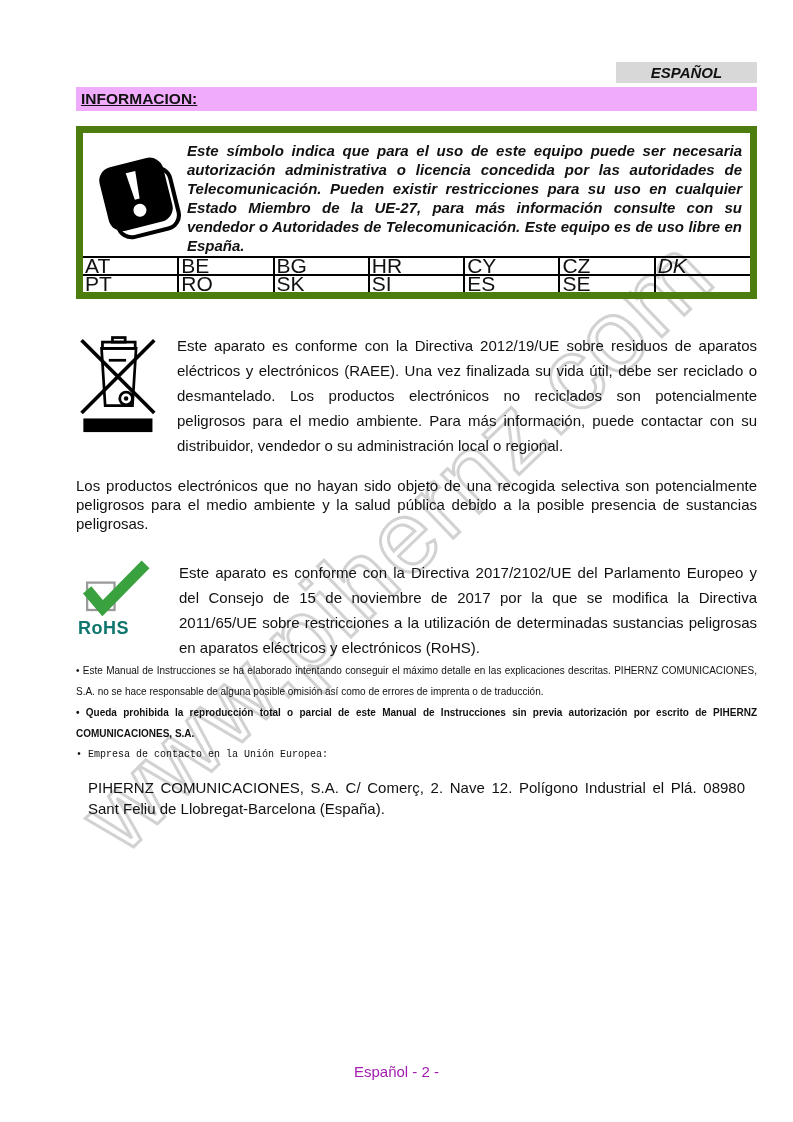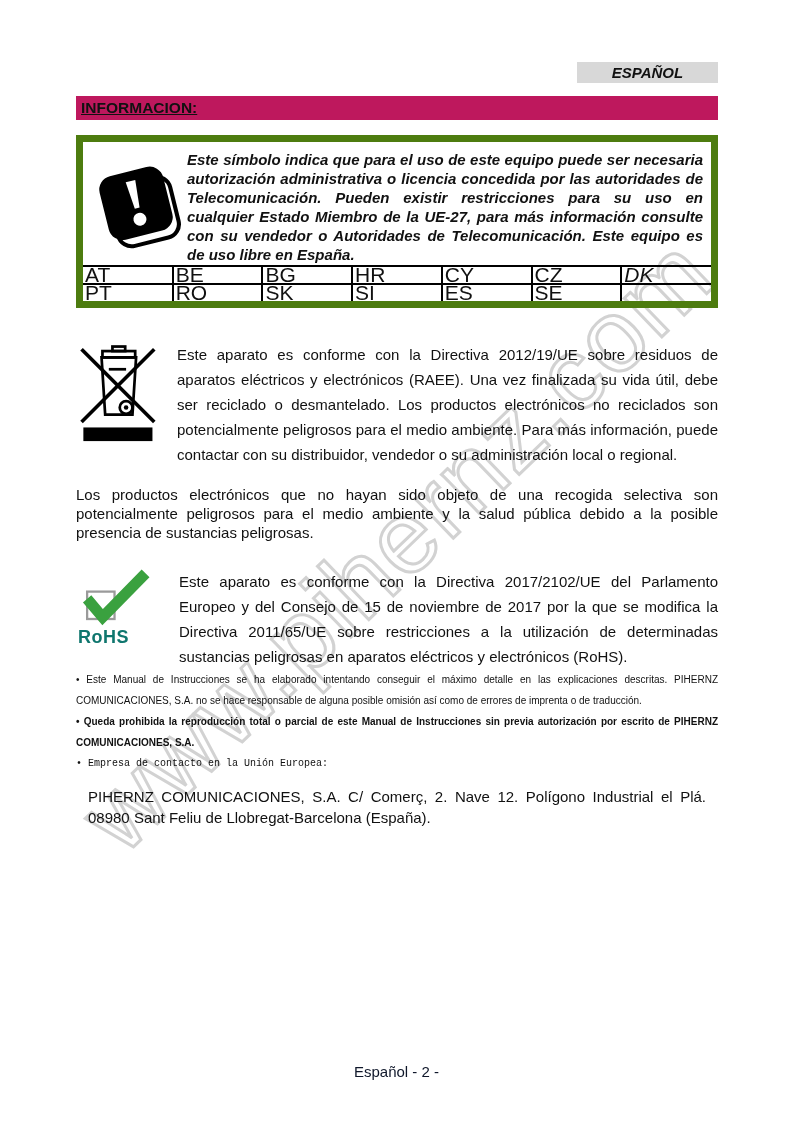--- a/index.html
+++ b/index.html
@@ -8,27 +8,27 @@
     font-family:"Liberation Sans","DejaVu Sans",sans-serif;color:#111;
   }
   .watermark{
     position:absolute;left:-58px;top:486px;width:910px;z-index:0;
     text-align:center;white-space:nowrap;
     font-size:102px;letter-spacing:2px;
     color:transparent;-webkit-text-stroke:3px #d2d2d2;
     transform:rotate(-44deg);
     pointer-events:none;user-select:none;
   }
-  .page{position:relative;z-index:1;padding:62px 75px 0 76px;}
+  .page{position:relative;z-index:1;padding:62px 36px 0 76px;}
   .lang-badge{
     width:141px;height:21px;margin-left:auto;background:#d8d8d8;
     text-align:center;font-weight:bold;font-style:italic;font-size:15px;line-height:21px;
   }
   .section-bar{
-    margin-top:13px;background:#be185d;padding:3px 5px;font-size:15.5px;font-weight:bold;
+    margin-top:4px;background:#f0abfc;padding:3px 5px;font-size:15.5px;font-weight:bold;
   }
   .section-bar span{text-decoration:underline;}
   .alert-box{margin-top:15px;border:7px solid #4d7c0f;}
   .alert-row{display:flex;padding:8px 8px 1px 8px;}
   .alert-icon{width:96px;flex:none;padding-top:4px;}
   .alert-text{flex:1;font-weight:bold;font-style:italic;font-size:15px;line-height:19px;text-align:justify;}
   .alert-text p{margin:0;}
   .country-table{width:100%;border-collapse:collapse;table-layout:fixed;}
   .country-table td{
     border:2px solid #000;height:16px;padding:0 2px;
@@ -44,21 +44,21 @@
   .rohs-row{margin-top:27px;}
   .rohs-col{width:101px;flex:none;padding-left:2px;}
   .rohs-label{font-size:18px;font-weight:bold;color:#0f766e;line-height:20px;margin-top:-4px;letter-spacing:0.5px;}
   p.bullet{margin:0;font-size:10px;line-height:21px;text-align:justify;}
   .b1{margin-top:37px;}
   .b2{margin-top:24px;font-weight:bold;}
   .b3{margin-top:23px;font-family:Liberation Mono, monospace;}
   .contact-line{margin:12px;font-size:15px;line-height:21px;text-align:justify;}
   .footer{
     position:absolute;left:0;right:0;bottom:42px;z-index:1;
-    text-align:center;font-size:15px;color:#0f172a;
+    text-align:center;font-size:15px;color:#a21caf;
   }
 </style>
 </head>
 <body>
 
 <div class="watermark">www.pihernz.com</div>
 
 <div class="page">
 
   <div class="lang-badge">ESPAÑOL</div>

